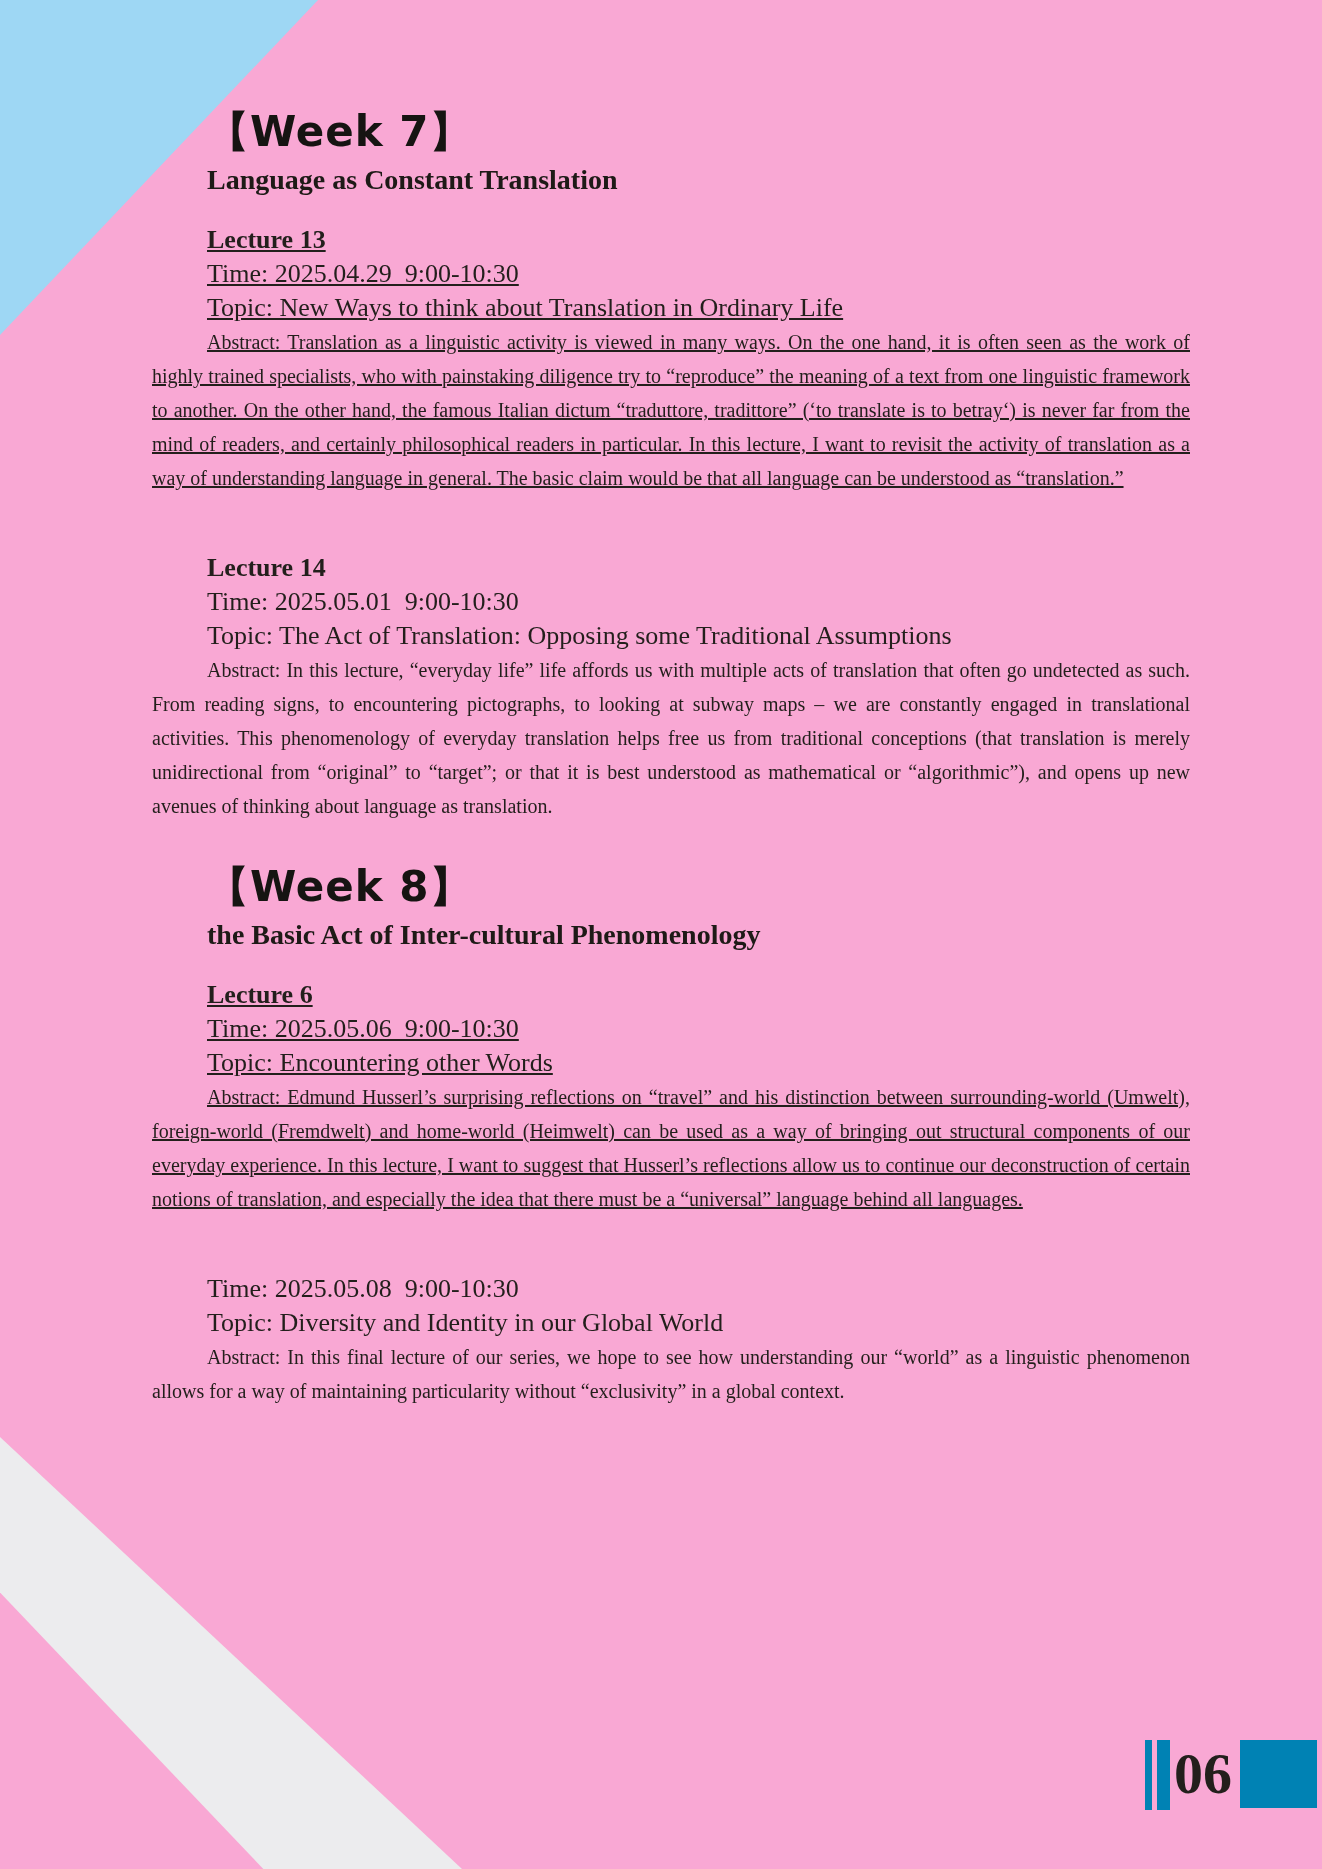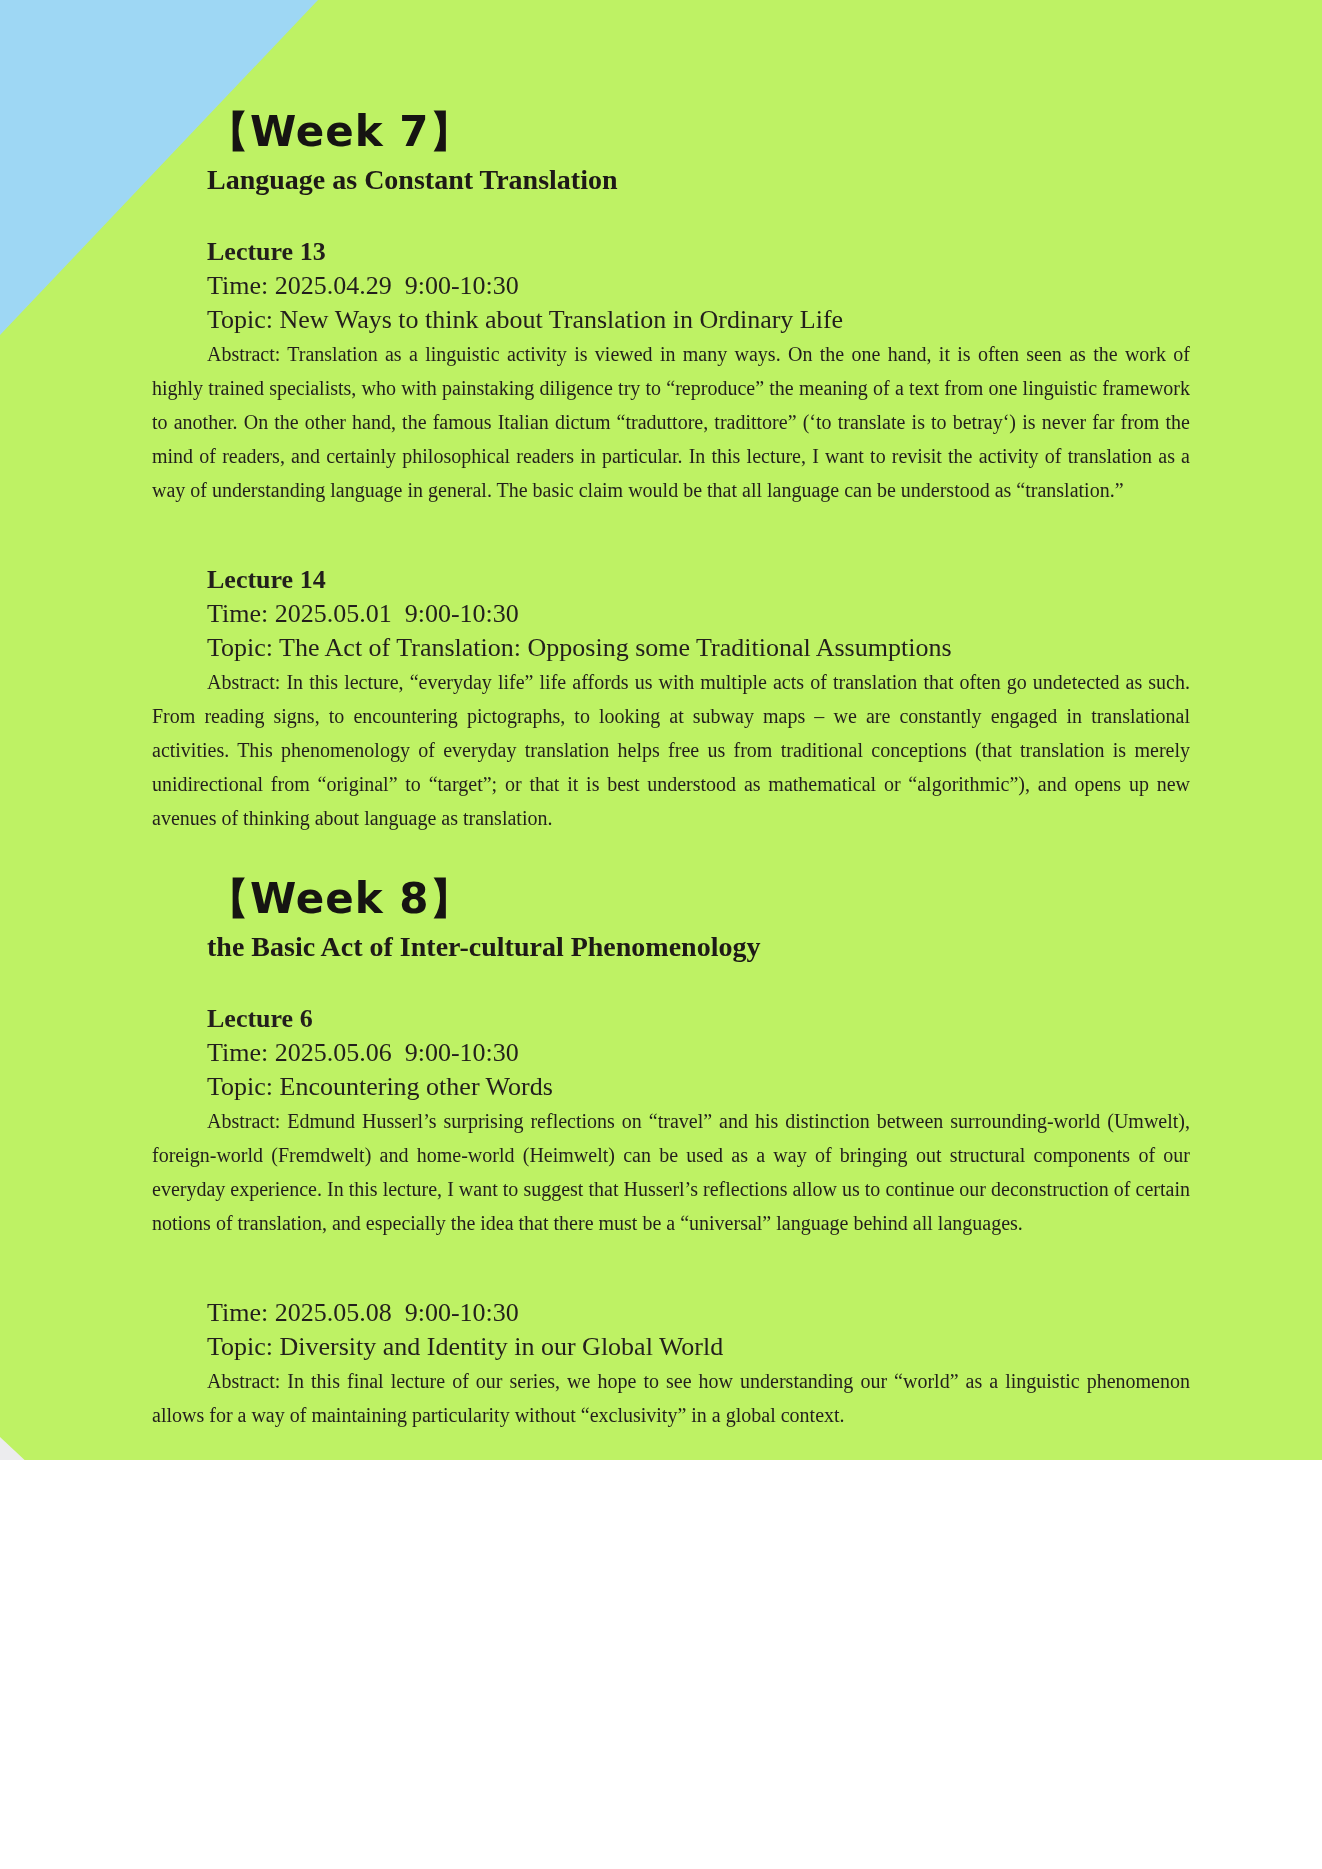--- a/index.html
+++ b/index.html
@@ -3,21 +3,21 @@
 <meta charset="utf-8">
 <style>
   html,body { margin:0; padding:0; }
   body {
     width:1322px; height:1869px;
     background:#ffffff;
     font-family:"Liberation Serif","DejaVu Serif",serif;
     color:#231f1c;
     overflow:hidden;
   }
-  .page { position:relative; width:1322px; height:1460px; background:#bef264; overflow:hidden; }
+  .page { position:relative; width:1322px; height:1869px; background:#f9a8d4; overflow:hidden; }
 
   
   .corner-triangle {
     position:absolute; left:0; top:0; width:318px; height:335px;
     background:#9ed7f4;
     clip-path:polygon(0 0, 100% 0, 0 100%);
   }
   .gray-band {
     position:absolute; left:0; top:1437px; width:462px; height:432px;
     background:#ececee;
@@ -30,21 +30,21 @@
   .week-label {
     font-family:"DejaVu Sans","Liberation Sans",sans-serif;
     font-weight:bold; font-size:42px; line-height:48px;
     color:#161412; padding-left:55px; letter-spacing:1px;
   }
   .week-title {
     font-weight:bold; font-size:28px; line-height:30px;
     margin-top:9px; padding-left:55px; color:#1e1a17;
   }
   .lecture { margin-top:56px; }
-  .lecture.first { margin-top:40px; }
+  .lecture.first { margin-top:28px;text-decoration:underline; }
   .lec-title {
     font-weight:bold; font-size:26px; line-height:34px; padding-left:55px;
   }
   .lec-time, .lec-topic {
     font-size:26px; line-height:34px; padding-left:55px; white-space:pre-wrap;
   }
   .lec-abstract {
     font-size:20px; line-height:34px;
     text-align:justify; text-indent:55px;
   }

